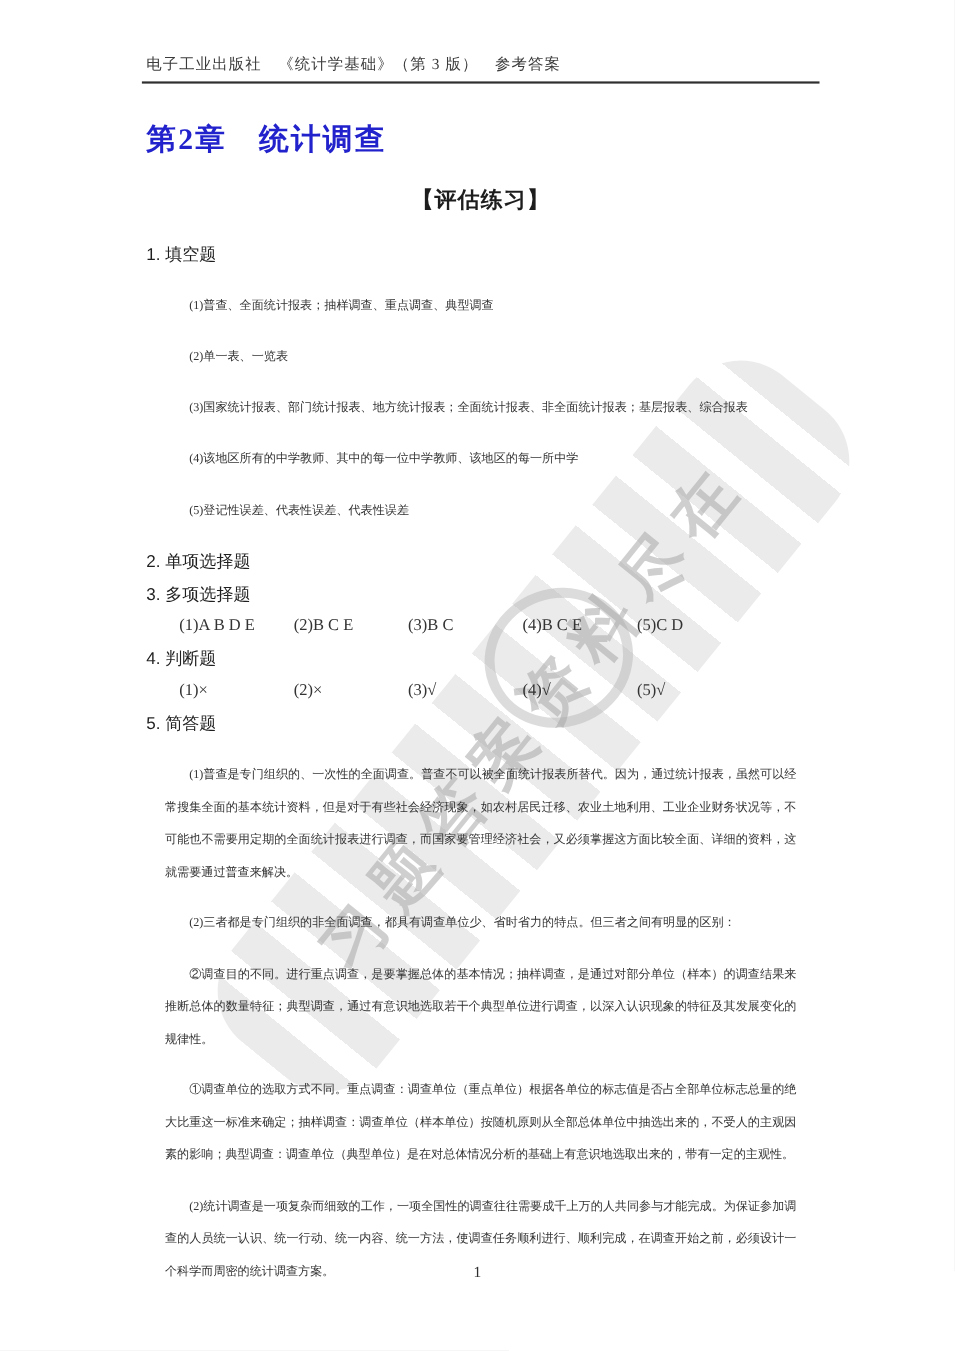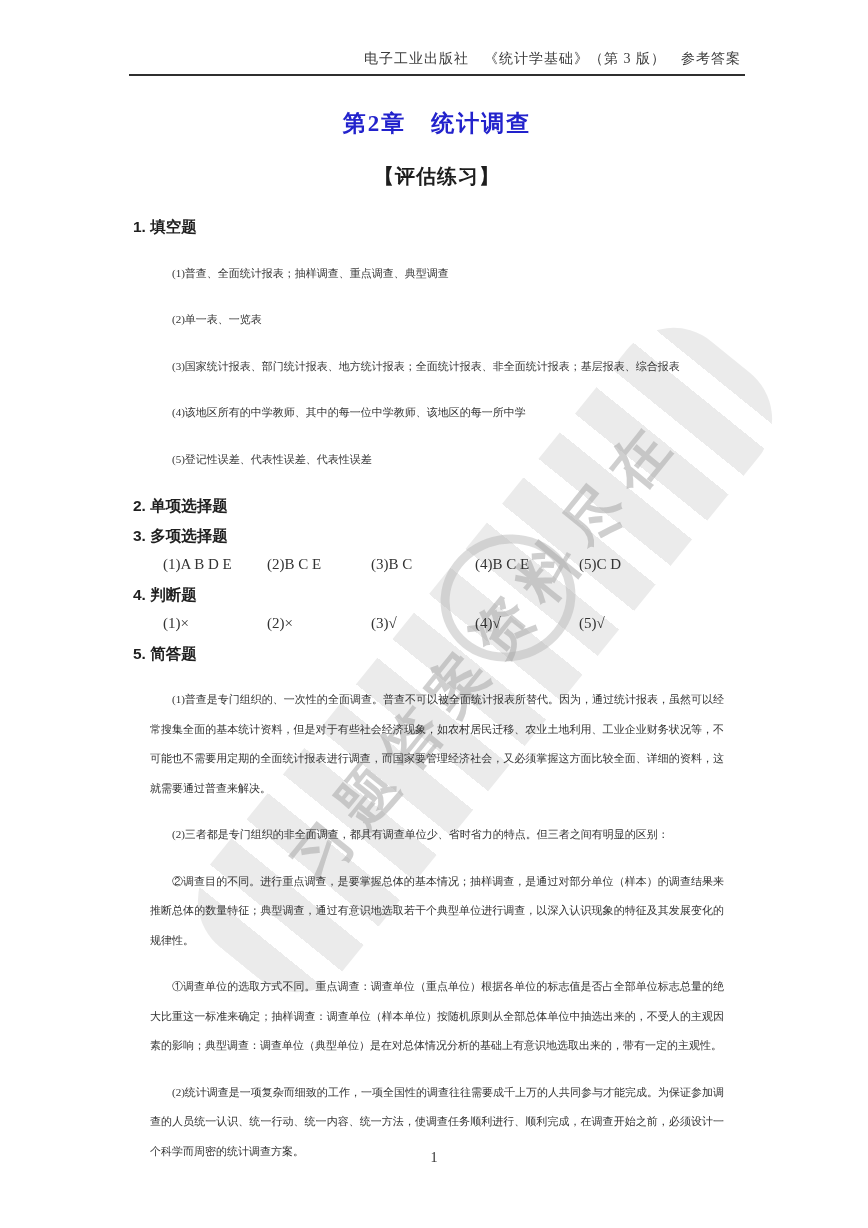--- a/index.html
+++ b/index.html
@@ -49,51 +49,51 @@
     transform: rotate(-20deg);
     z-index: 0;
   }
   
   .content {
     position: relative;
     z-index: 1;
     padding: 50px 127px 0 133px; 
   }
   .running-header {
-    text-align: right;
+    text-align: left;
     font-size: 14px;
     color: #3c3c3c;
     letter-spacing: 1px;
   }
   .header-rule {
     border: none;
     border-top: 2px solid #2f2f2f;
     margin: 6px -4px 0 -4px;
   }
   .chapter-title {
     margin: 32px 0 0 0;
-    text-align: center;
-    font-size: 23px;
+    text-align: left;
+    font-size: 27px;
     font-weight: bold;
     color: #2222cc;
     letter-spacing: 2px;
   }
   .subtitle {
     margin: 24px 0 0 0;
     text-align: center;
     font-size: 20px;
     font-weight: bold;
     color: #1d1d1d;
     letter-spacing: 1px;
   }
   .body-block { margin-top: 22px; }
   .sec-head {
     font-family: "Liberation Sans", "DejaVu Sans", sans-serif;
     font-size: 15.5px;
-    font-weight: bold;
+    font-weight: normal;
     color: #1f1f1f;
     line-height: 29.5px;
   }
   .para {
     margin: 17px;
     font-size: 11px;
     line-height: 29.5px;
     text-indent: 2em;
     text-align: justify;
     color: #333333;

